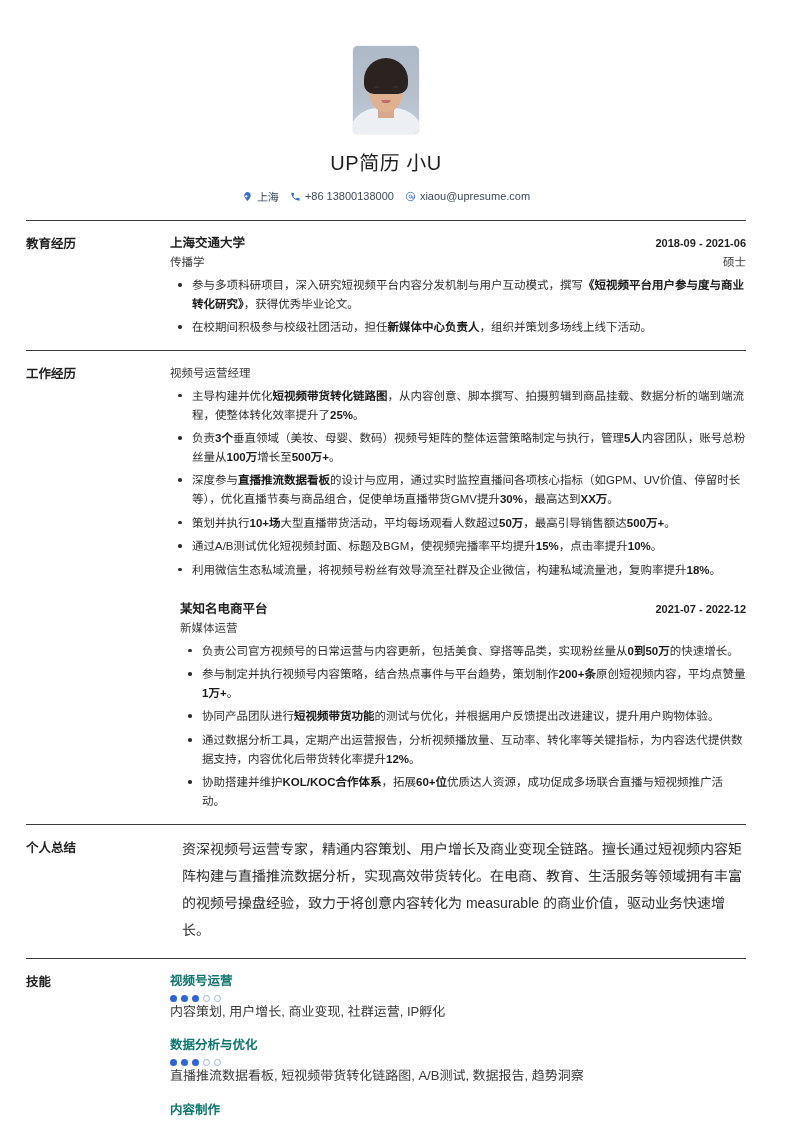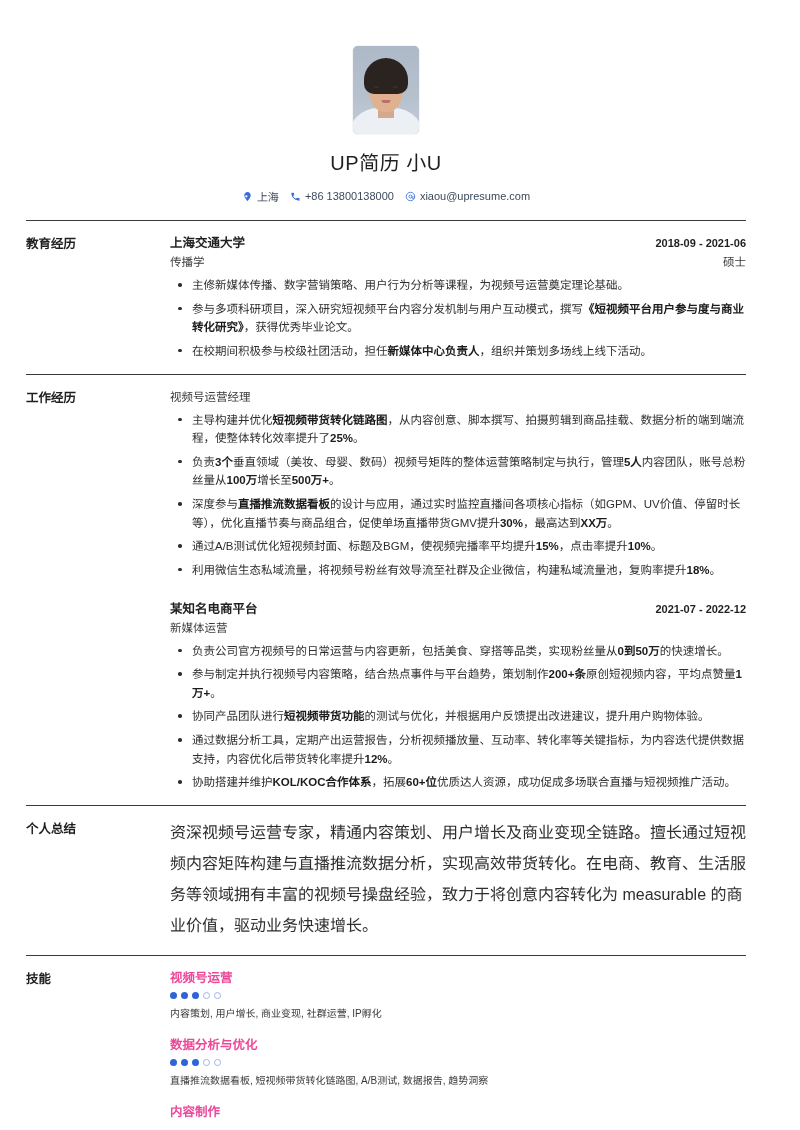--- a/index.html
+++ b/index.html
@@ -148,21 +148,21 @@
     width: 144px;
     flex: 0 0 144px;
     font-size: 12.5px;
     font-weight: bold;
     color: #1f1f1f;
     padding-top: 1px;
   }
   .sec-body { flex: 1 1 auto; min-width: 0; }
 
   
-  .entry + .entry { margin-top: 18px; }
+  .entry + .entry { margin-top: 18px; margin-left: 10px; }
   .entry-row {
     display: flex;
     align-items: baseline;
     justify-content: space-between;
     gap: 24px;
   }
   .org {
     font-size: 12.5px;
     font-weight: bold;
     color: #1f1f1f;
@@ -205,48 +205,48 @@
     left: 8px;
     top: 7px;
     width: 3.5px;
     height: 3.5px;
     border-radius: 50%;
     background: #2e2e2e;
   }
   ul.bullets b { font-weight: bold; color: #1b1b1b; }
 
   .summary {
-    font-size: 16px;
+    font-size: 14px;
     line-height: 1.95;
     color: #2e2e2e;
+    margin-left: 12px;
   }
 
   
   .skill-group + .skill-group { margin-top: 13px; }
   .skill-name {
     font-size: 12.5px;
     font-weight: bold;
-    color: #ec4899;
+    color: #0f766e;
   }
   .dots {
     margin-top: 6px;
     display: flex;
     gap: 4px;
     align-items: center;
   }
   .dot {
     width: 7px; height: 7px;
     border-radius: 50%;
     box-sizing: border-box;
   }
   .dot.on  { background: #2f63d8; }
   .dot.off { background: #ffffff; border: 1px solid #9fb4e4; }
   .skill-items {
-    margin-top: 7px;
-    font-size: 10px;
+    font-size: 13px;
     color: #3a3a3a;
     line-height: 1.5;
   }
 </style>
 </head>
 <body>
 
 <div class="page">
 
   <div class="header">
@@ -302,40 +302,40 @@
       <div class="entry">
         <div class="entry-row">
           <span class="org">上海交通大学</span>
           <span class="dates">2018-09 - 2021-06</span>
         </div>
         <div class="role-row">
           <span class="role">传播学</span>
           <span class="degree">硕士</span>
         </div>
         <ul class="bullets">
-            <li>主修新媒体传播、数字营销策略、用户行为分析等课程，为视频号运营奠定理论基础。</li>
             <li>参与多项科研项目，深入研究短视频平台内容分发机制与用户互动模式，撰写<b>《短视频平台用户参与度与商业转化研究》</b>，获得优秀毕业论文。</li>
             <li>在校期间积极参与校级社团活动，担任<b>新媒体中心负责人</b>，组织并策划多场线上线下活动。</li>
           </ul>
       </div>
     </div>
   </div>
 
   <div class="section">
     <div class="sec-label">工作经历</div>
     <div class="sec-body">
 
       <div class="entry">
         <div class="role-row">
           <span class="role">视频号运营经理</span>
         </div>
         <ul class="bullets">
             <li>主导构建并优化<b>短视频带货转化链路图</b>，从内容创意、脚本撰写、拍摄剪辑到商品挂载、数据分析的端到端流程，使整体转化效率提升了<b>25%</b>。</li>
             <li>负责<b>3个</b>垂直领域（美妆、母婴、数码）视频号矩阵的整体运营策略制定与执行，管理<b>5人</b>内容团队，账号总粉丝量从<b>100万</b>增长至<b>500万+</b>。</li>
             <li>深度参与<b>直播推流数据看板</b>的设计与应用，通过实时监控直播间各项核心指标（如GPM、UV价值、停留时长等），优化直播节奏与商品组合，促使单场直播带货GMV提升<b>30%</b>，最高达到<b>XX万</b>。</li>
+            <li>策划并执行<b>10+场</b>大型直播带货活动，平均每场观看人数超过<b>50万</b>，最高引导销售额达<b>500万+</b>。</li>
             <li>通过A/B测试优化短视频封面、标题及BGM，使视频完播率平均提升<b>15%</b>，点击率提升<b>10%</b>。</li>
             <li>利用微信生态私域流量，将视频号粉丝有效导流至社群及企业微信，构建私域流量池，复购率提升<b>18%</b>。</li>
           </ul>
       </div>
 
       <div class="entry">
         <div class="entry-row">
           <span class="org">某知名电商平台</span>
           <span class="dates">2021-07 - 2022-12</span>
         </div>

